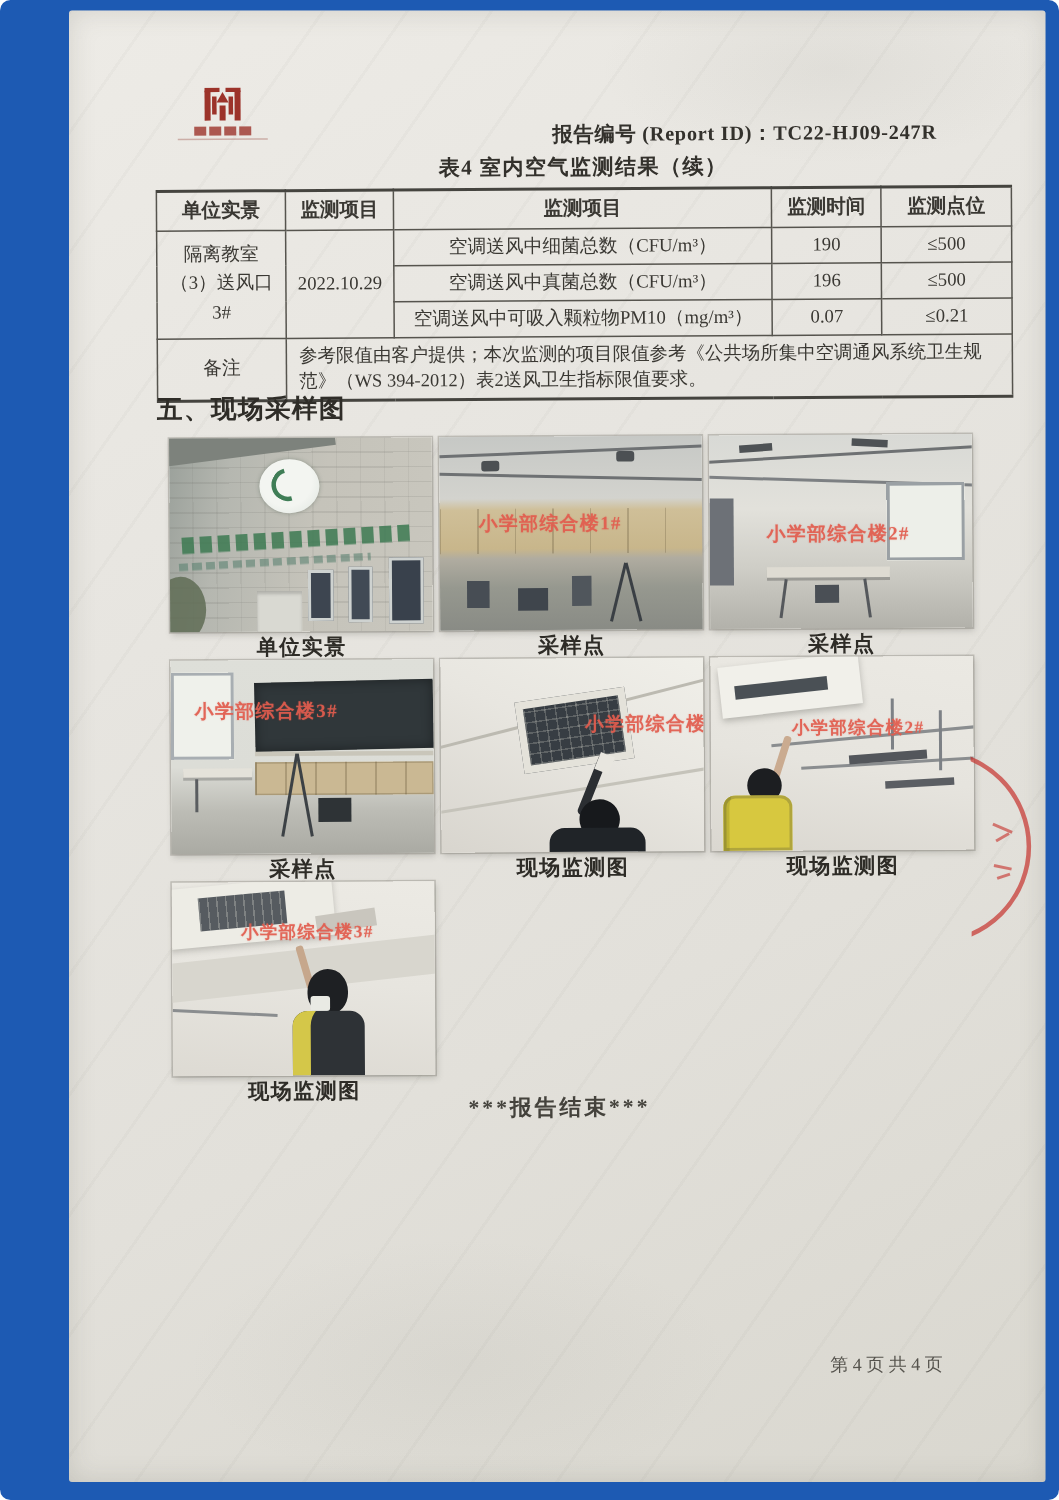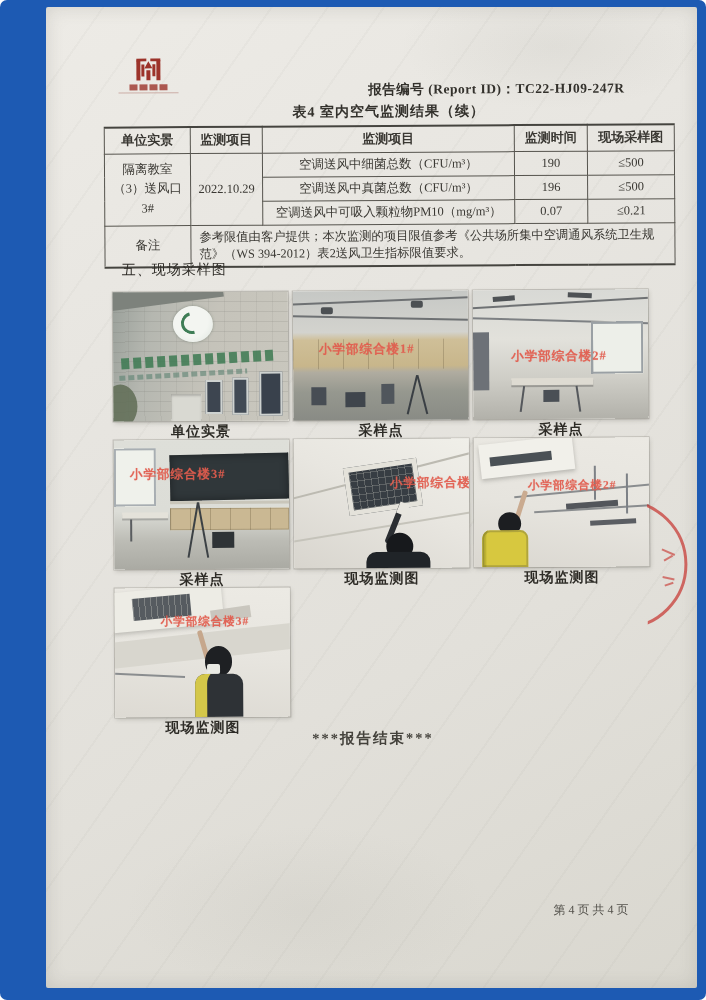--- a/index.html
+++ b/index.html
@@ -53,21 +53,21 @@
   }
   table.monitor th { font-weight:bold; height:26px; font-size:13px; }
   table.monitor td.item-cell { height:24px; }
   .col-point{width:86px;} .col-time{width:72px;} .col-item{width:252px;} .col-result{width:73px;} .col-limit{width:87px;}
   .point-cell { white-space:pre-line; line-height:1.55; }
   .note-row td { height:36px; }
   .note-label { font-size:12.5px; }
   .note-text { text-align:left !important; padding:3px 8px !important; line-height:1.4; font-size:12.3px; }
 
   
-  .section-title { position:absolute; left:77px; top:253px; font-size:14px; font-weight:normal; color:#2f2d28; letter-spacing:1px; }
+  .section-title { position:absolute; left:60px; top:253px; font-size:17px; font-weight:bold; color:#2f2d28; letter-spacing:1px; }
 
   
   .grid {
     position:absolute; left:68px; top:284px;
     display:grid; grid-template-columns:repeat(3,175px); gap:0 5px;
   }
   .cell { width:175px; height:148px; }
   .photo {
     position:relative; width:175px; height:129px; overflow:hidden;
     box-shadow:0 0 0 1px rgba(120,118,110,.35), 1px 2px 4px rgba(80,78,70,.25);
@@ -250,21 +250,21 @@
               <col class="col-item">
               <col class="col-result">
               <col class="col-limit">
           </colgroup>
           <tbody>
               <tr>
             <th>单位实景</th>
             <th>监测项目</th>
             <th>监测项目</th>
             <th>监测时间</th>
-            <th>现场采样图</th>
+            <th>监测点位</th>
           </tr>
           <tr>
             <td rowspan="3" class="point-cell">隔离教室
 （3）送风口
 3#</td>
             <td rowspan="3">2022.10.29</td>
             <td class="item-cell">空调送风中细菌总数（CFU/m³）</td>
             <td>190</td>
             <td>≤500</td>
           </tr>

